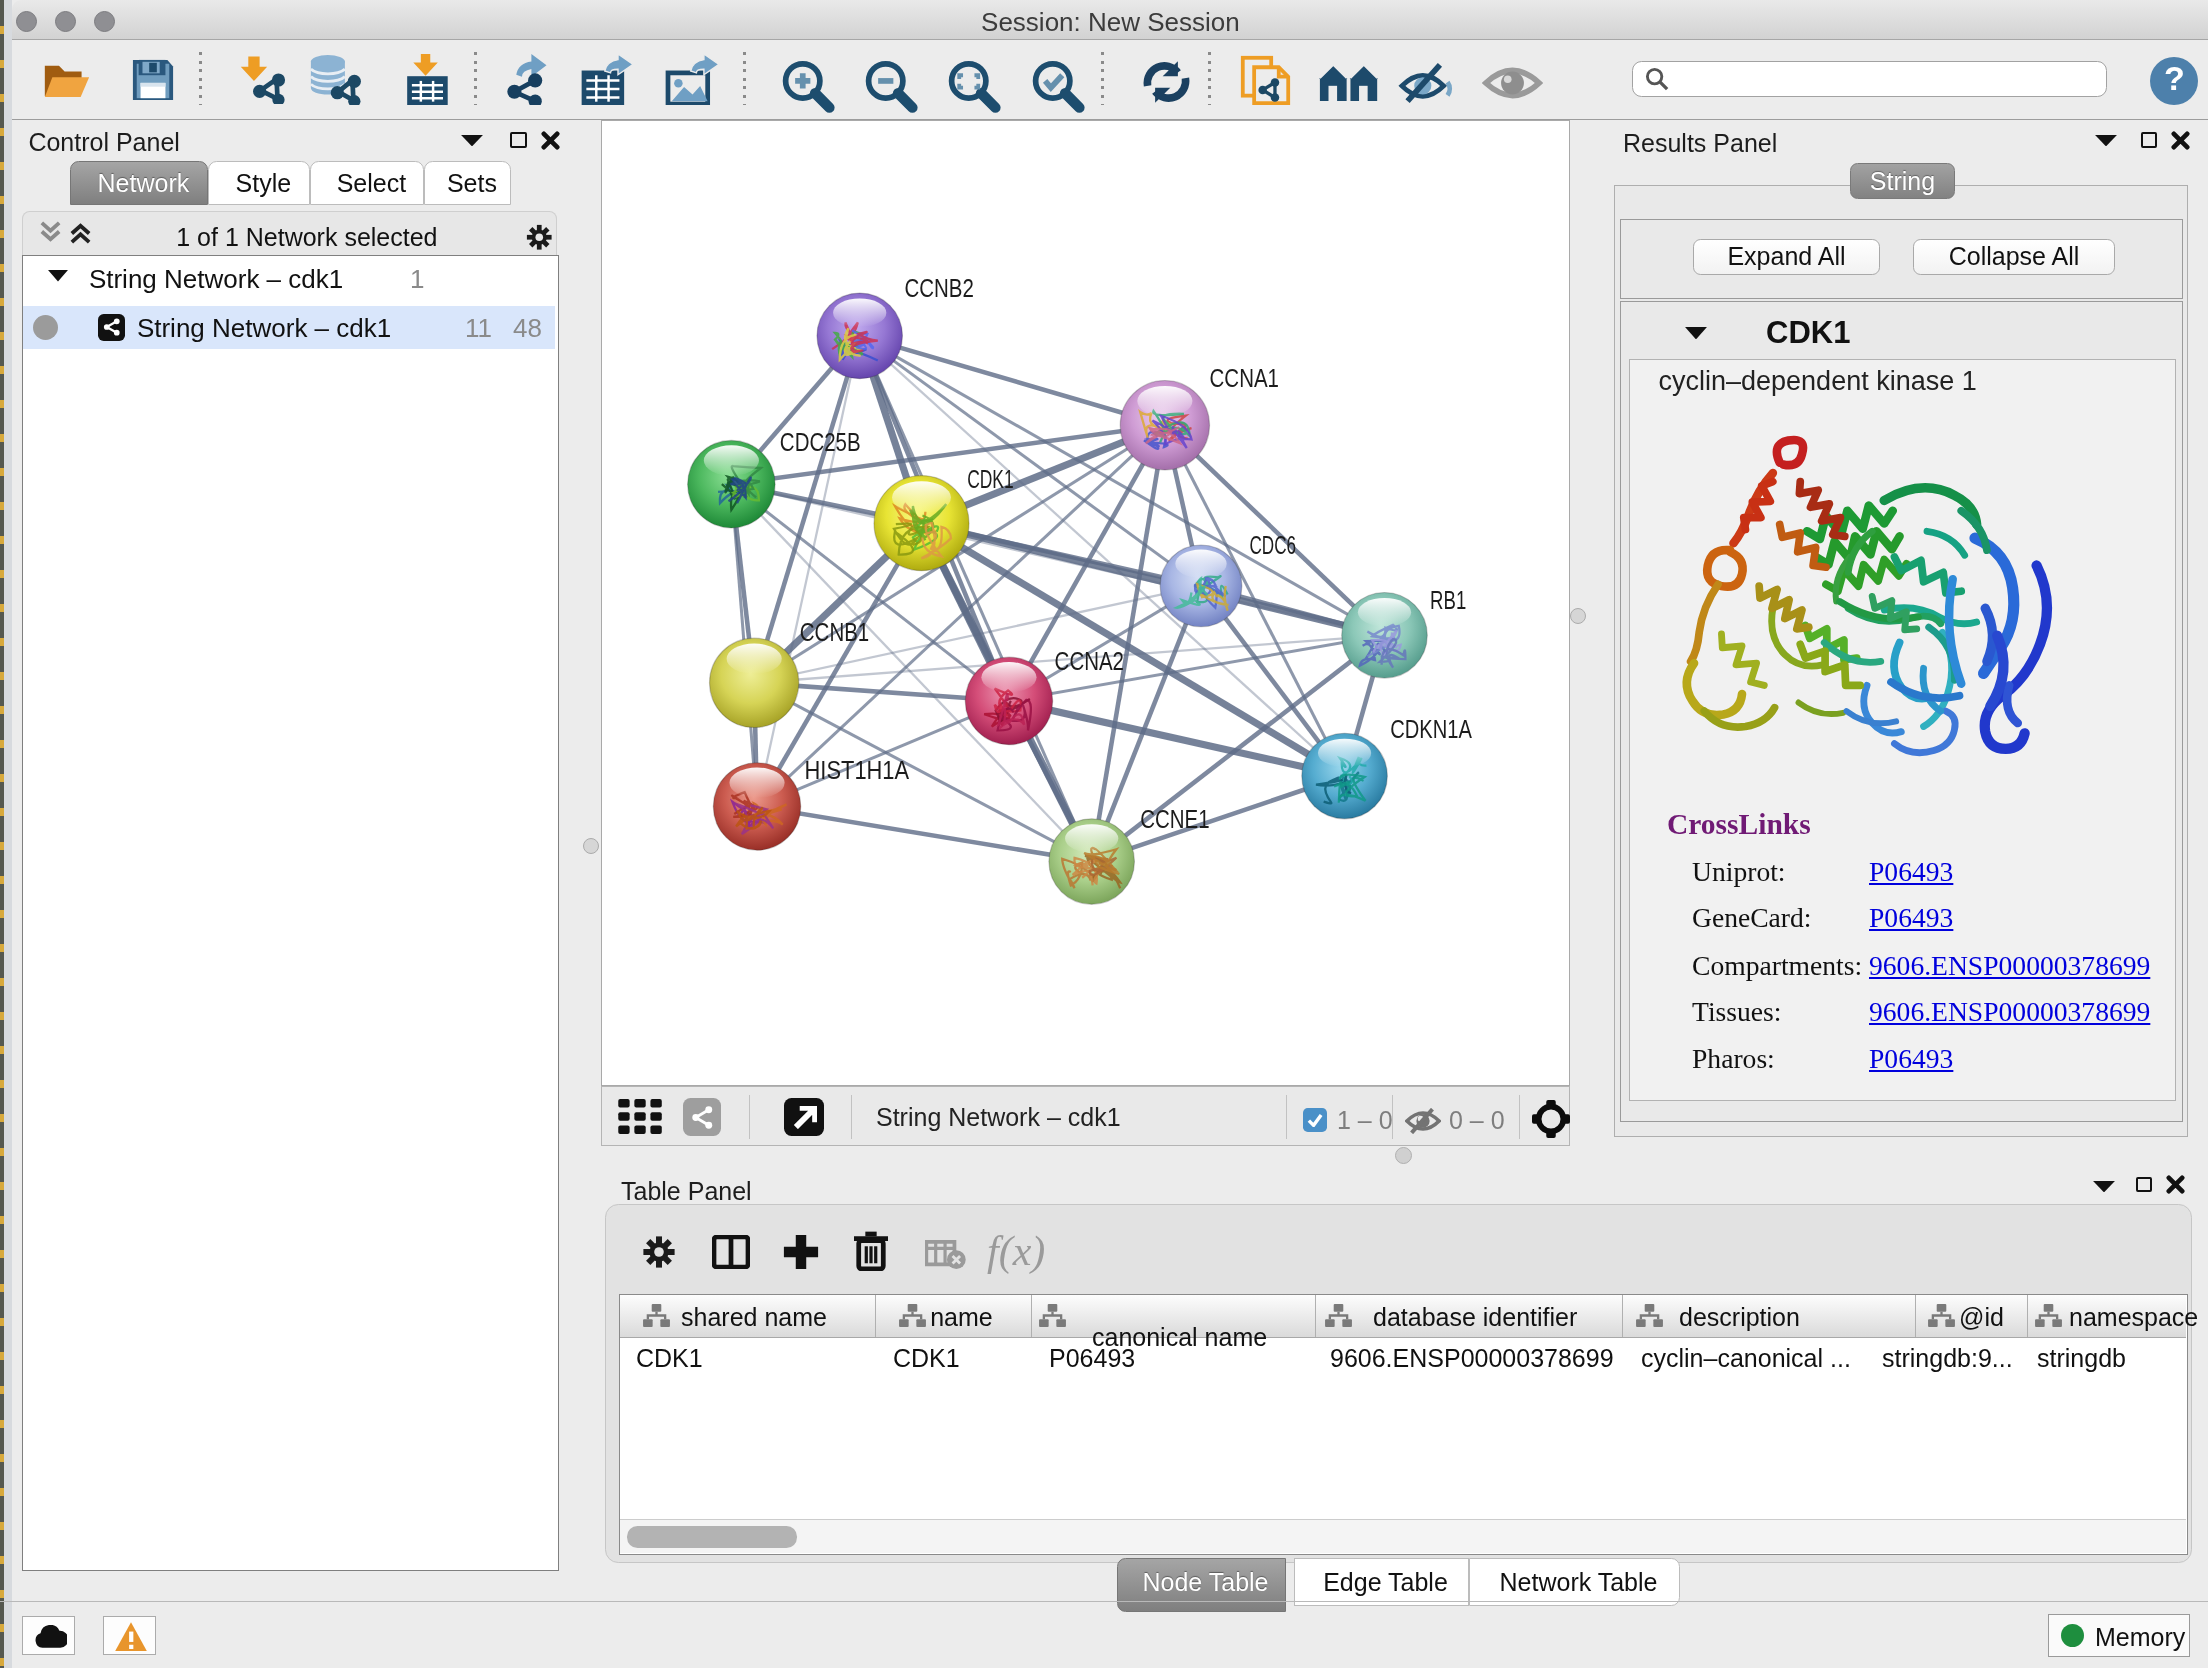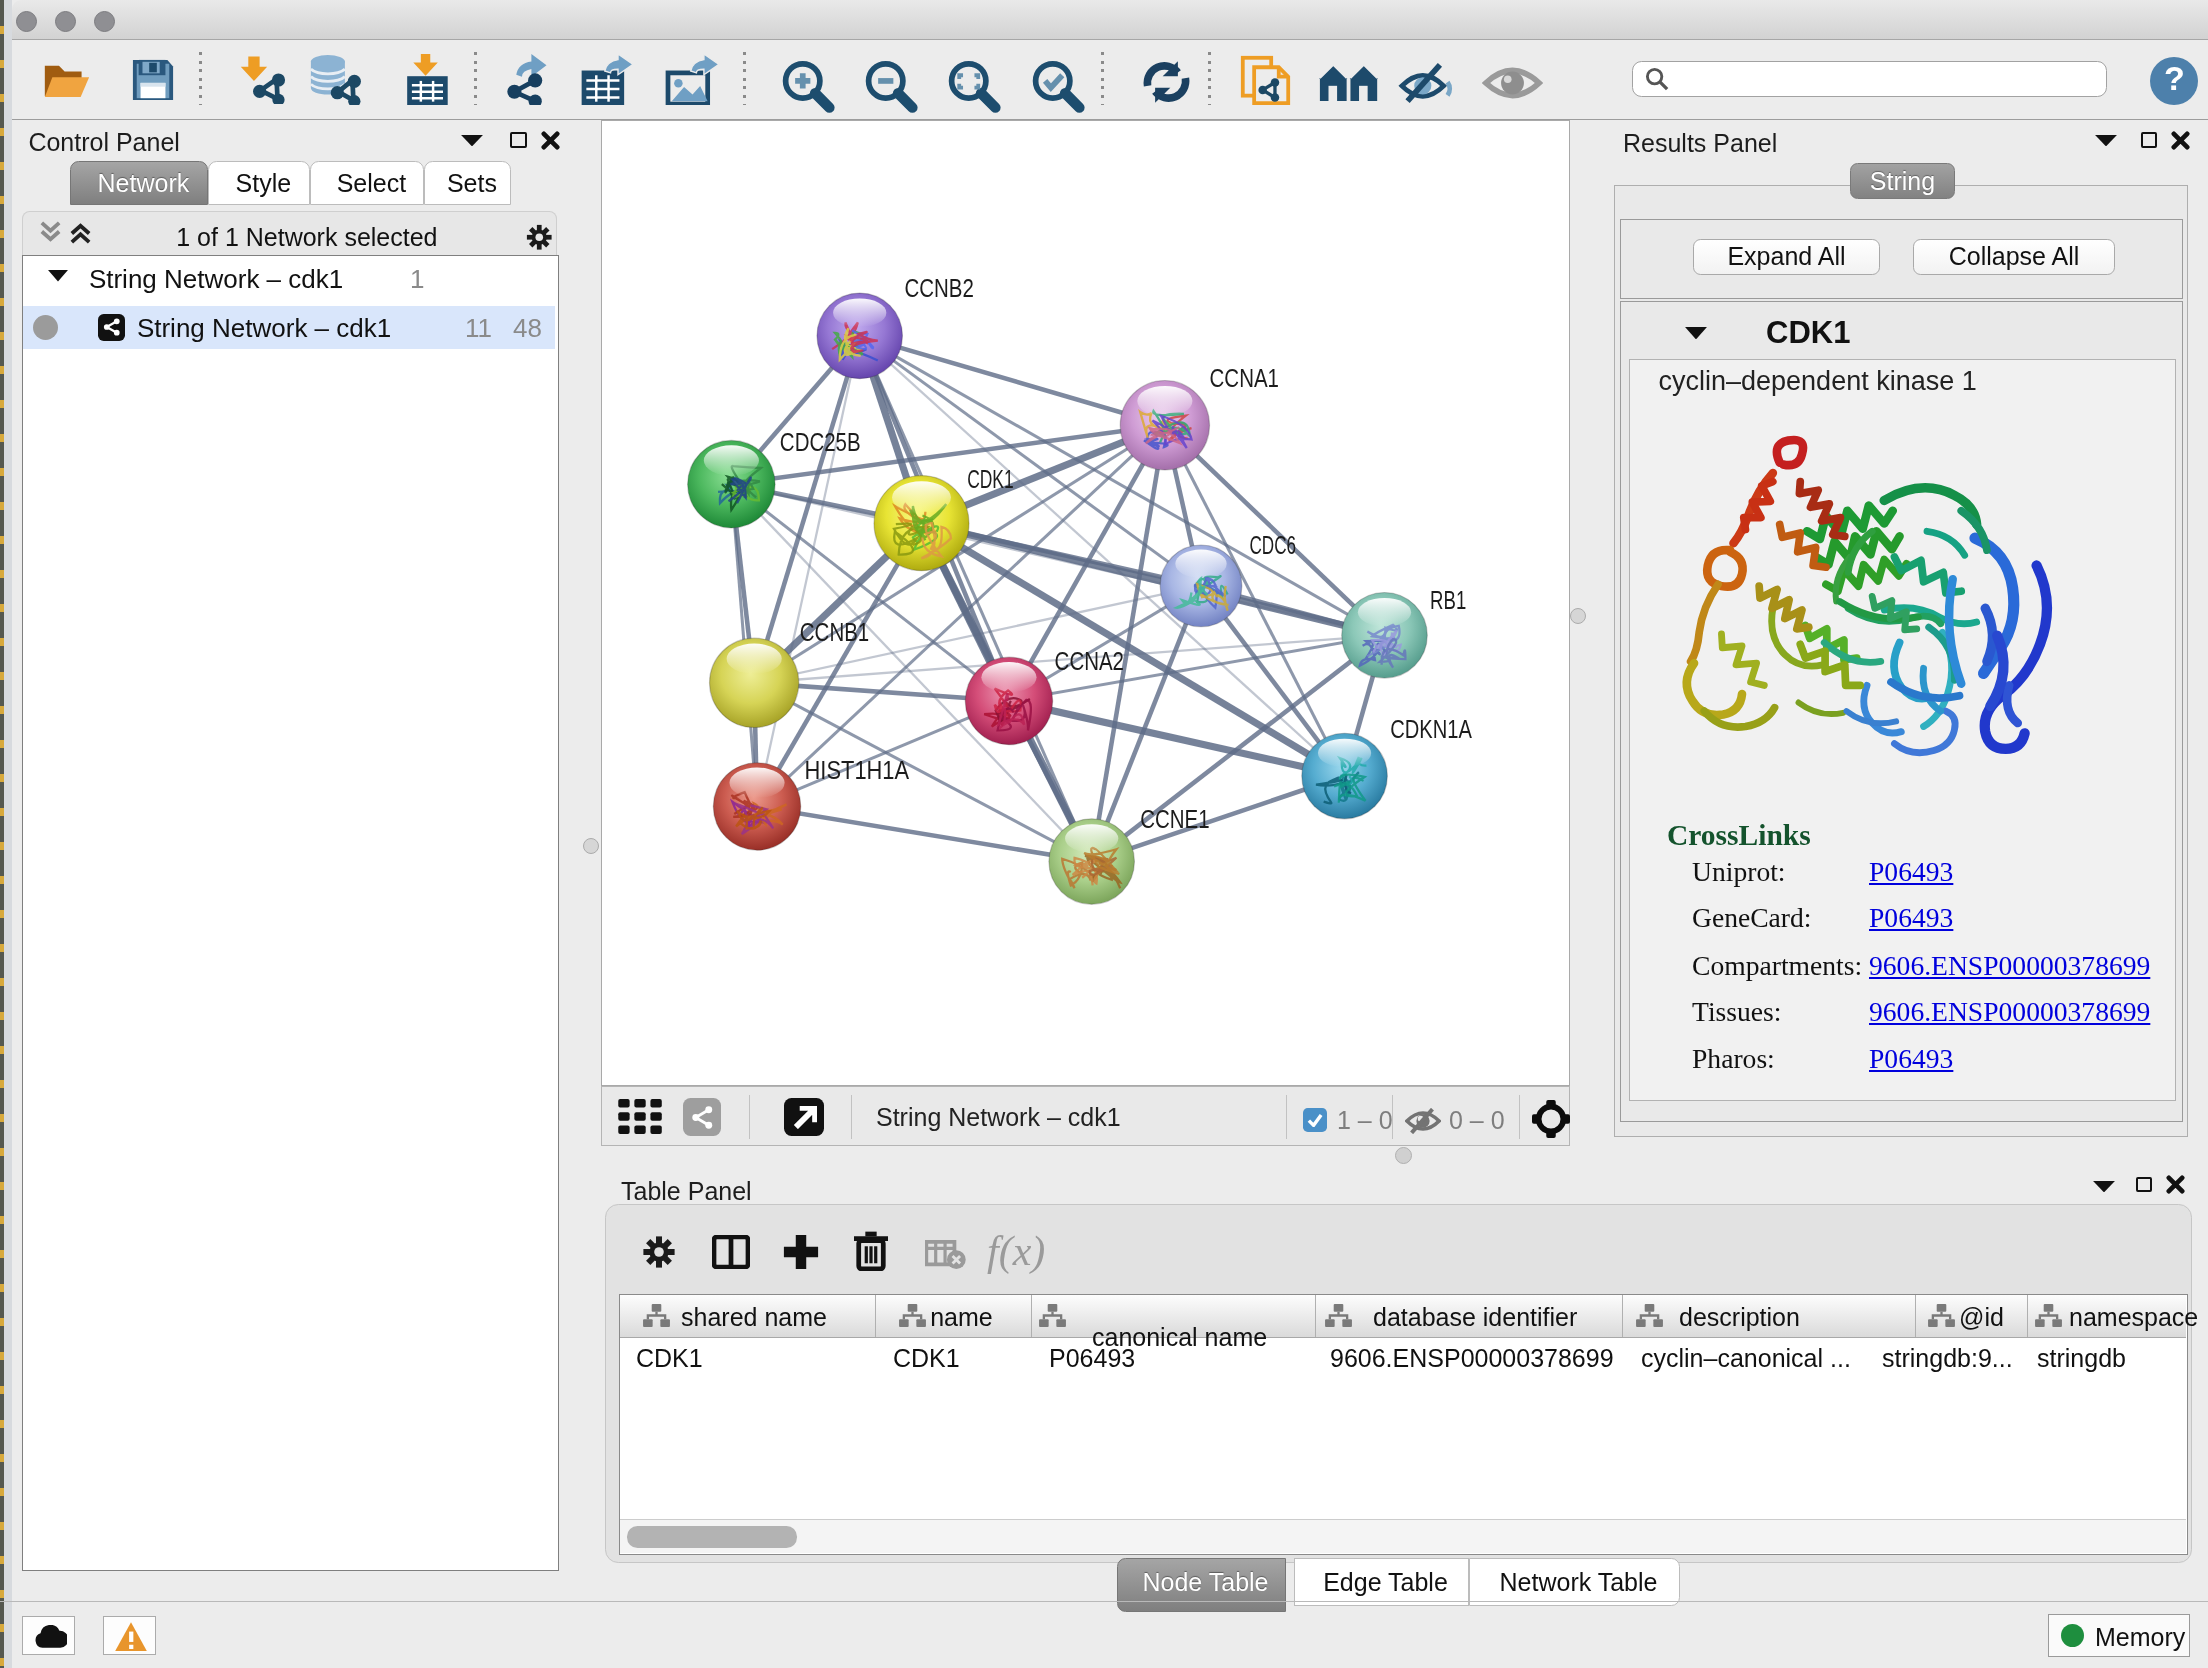--- a/index.html
+++ b/index.html
@@ -42,20 +42,21 @@
 </head>
 <body>
 <div id="win">
 <div id="leftstrip">
       <div class="bar"></div>
     </div>
 <div id="titlebar">
  <div class="tl" style="left:3.8px;"></div>
  <div class="tl" style="left:43px;"></div>
  <div class="tl" style="left:82px;"></div>
+ <div id="title">Session: New Session</div>
 </div>
 <div id="toolbar">
 <svg class="abs" style="left:29.5px;top:18px;" width="49" height="44" viewBox="0 0 52 46">
  <path d="M3 8 h15 l6 6 h18 v8 H3z" fill="#a05c10"></path>
  <path d="M3 8 v32 h5 l4-18 h-9z" fill="#a05c10"></path>
  <path d="M11 20 h39 l-9 21 H3z" fill="#f0a440"></path>
 </svg>
 <svg class="abs" style="left:119px;top:18px;" width="44" height="44" viewBox="0 0 46 46">
  <path d="M2 2 h36 l6 7 v35 H2z" fill="#2a587e"></path>
  <rect x="6" y="6" width="34" height="36" fill="#6f9cbe"></rect>
@@ -614,21 +615,21 @@
 <path d="M104 184 L105 198 L125 188 L119 210 L139 200 L134 222 L154 212 L148 234 L162 232" fill="none" stroke="#a89018" stroke-width="9" stroke-linecap="round" stroke-linejoin="round"></path>
 <path d="M152 252 L158 268 L181 260 L181 284 L204 276 L205 300 L222 300" fill="none" stroke="#8aa818" stroke-width="9" stroke-linecap="round" stroke-linejoin="round"></path>
 <path d="M198 202 q44 28 92 18" fill="none" stroke="#229944" stroke-width="8" stroke-linecap="round" stroke-linejoin="round"></path>
 <path d="M302 232 q32 22 30 62" fill="none" stroke="#1d9c8c" stroke-width="8" stroke-linecap="round" stroke-linejoin="round"></path>
 <path d="M382 242 q18 42 -8 82" fill="none" stroke="#2848d0" stroke-width="12" stroke-linecap="round" stroke-linejoin="round"></path>
 <path d="M330 176 q-12 62 10 122" fill="none" stroke="#2e8ad8" stroke-width="10" stroke-linecap="round" stroke-linejoin="round"></path>
 <path d="M236 196 L239 210 L259 201 L257 222 L276 214 L274 235 L288 234" fill="none" stroke="#30a060" stroke-width="8" stroke-linecap="round" stroke-linejoin="round"></path>
 <path d="M258 296 q36 26 80 16" fill="none" stroke="#2a78cc" stroke-width="9" stroke-linecap="round" stroke-linejoin="round"></path>
           </g>
         </svg>
-  <div class="abs serif" style="left:37px;top:459px;font-size:29.5px;font-weight:bold;color:#14532d;text-align:right;">CrossLinks</div>
+  <div class="abs serif" style="left:37px;top:448px;font-size:29.5px;font-weight:bold;color:#701a75;text-align:right;">CrossLinks</div>
   <div class="abs serif" style="left:62px;top:496px;font-size:27.6px;color:#111;">Uniprot:</div>
   <div class="abs serif" style="left:239px;top:496px;font-size:27.6px;"><a class="lnk">P06493</a></div>
   <div class="abs serif" style="left:62px;top:542px;font-size:27.6px;color:#111;">GeneCard:</div>
   <div class="abs serif" style="left:239px;top:542px;font-size:27.6px;"><a class="lnk">P06493</a></div>
   <div class="abs serif" style="left:62px;top:590px;font-size:27.6px;color:#111;">Compartments:</div>
   <div class="abs serif" style="left:239px;top:590px;font-size:27.6px;"><a class="lnk">9606.ENSP00000378699</a></div>
   <div class="abs serif" style="left:62px;top:636px;font-size:27.6px;color:#111;">Tissues:</div>
   <div class="abs serif" style="left:239px;top:636px;font-size:27.6px;"><a class="lnk">9606.ENSP00000378699</a></div>
   <div class="abs serif" style="left:62px;top:683px;font-size:27.6px;color:#111;">Pharos:</div>
   <div class="abs serif" style="left:239px;top:683px;font-size:27.6px;"><a class="lnk">P06493</a></div>

